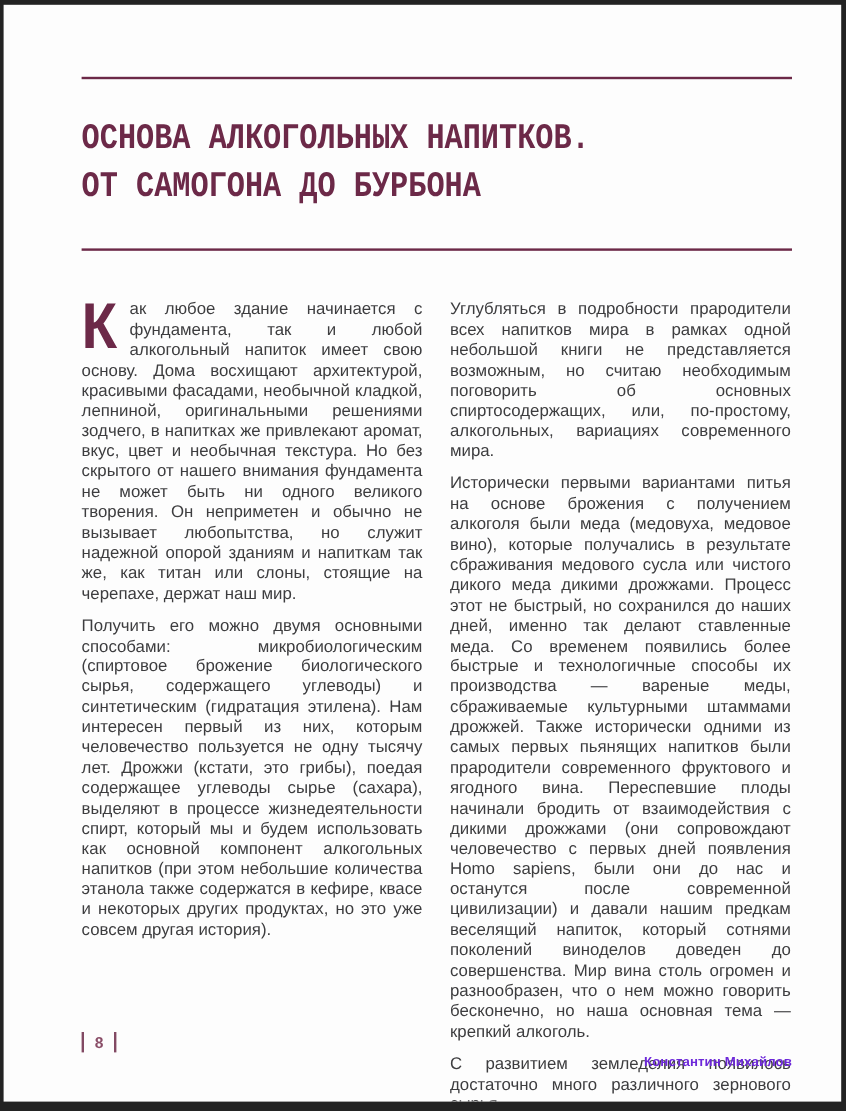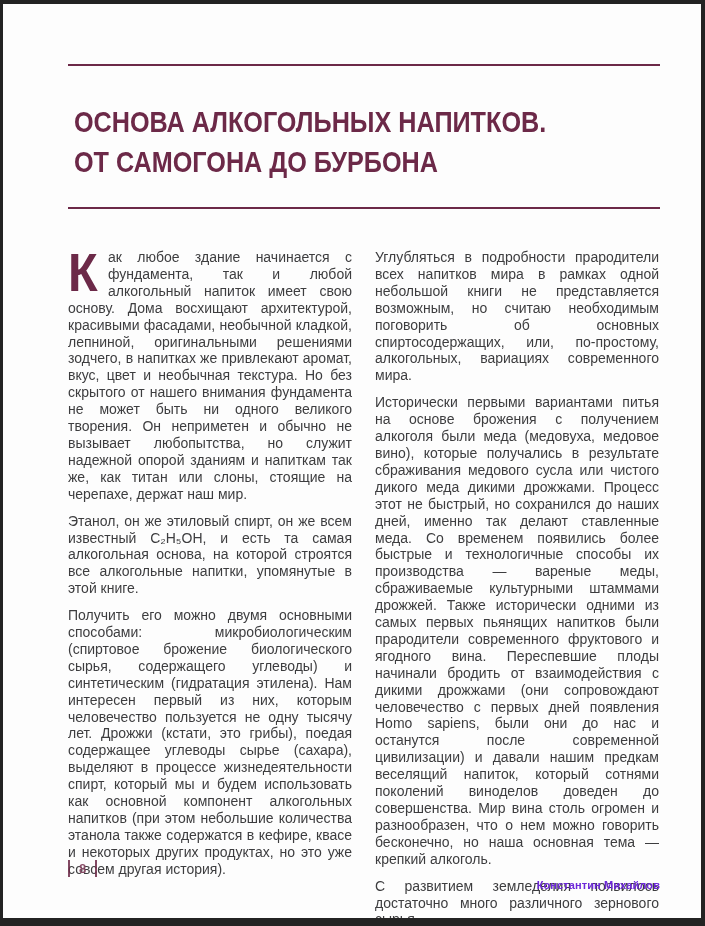--- a/index.html
+++ b/index.html
@@ -112,31 +112,30 @@
     margin-top: 18px;
   }
 </style>
 </head>
 <body>
 
 <div class="sheet">
 
   <div class="rule rule-top"></div>
 
-  <h1 class="chapter-title" style="margin:6px;">
+  <h1 class="chapter-title" style="margin:0;font-family:Liberation Mono, monospace;">
     <span class="tline">ОСНОВА АЛКОГОЛЬНЫХ НАПИТКОВ.</span>
     <span class="tline">ОТ САМОГОНА ДО БУРБОНА</span>
   </h1>
 
   <div class="rule rule-bottom"></div>
 
   <div class="columns">
     <div class="col">
       <p><span class="dropcap">К</span><span>ак любое здание начинается с фундамента, так и любой алкогольный напиток имеет свою основу. Дома восхищают архитектурой, красивыми фасадами, необычной кладкой, лепниной, оригинальными решениями зодчего, в напитках же привлекают аромат, вкус, цвет и необычная текстура. Но без скрытого от нашего внимания фундамента не может быть ни одного великого творения. Он неприметен и обычно не вызывает любопытства, но служит надежной опорой зданиям и напиткам так же, как титан или слоны, стоящие на черепахе, держат наш мир.</span></p>
-      <p>Этанол, он же этиловый спирт, он же всем известный C₂H₅OH, и есть та самая алкогольная основа, на которой строятся все алкогольные напитки, упомянутые в этой книге.</p>
       <p>Получить его можно двумя основными способами: микробиологическим (спиртовое брожение биологического сырья, содержащего углеводы) и синтетическим (гидратация этилена). Нам интересен первый из них, которым человечество пользуется не одну тысячу лет. Дрожжи (кстати, это грибы), поедая содержащее углеводы сырье (сахара), выделяют в процессе жизнедеятельности спирт, который мы и будем использовать как основной компонент алкогольных напитков (при этом небольшие количества этанола также содержатся в кефире, квасе и некоторых других продуктах, но это уже совсем другая история).</p>
     </div>
     <div class="col">
       <p>Углубляться в подробности прародители всех напитков мира в рамках одной небольшой книги не представляется возможным, но считаю необходимым поговорить об основных спиртосодержащих, или, по-простому, алкогольных, вариациях современного мира.</p>
       <p>Исторически первыми вариантами питья на основе брожения с получением алкоголя были меда (медовуха, медовое вино), которые получались в результате сбраживания медового сусла или чистого дикого меда дикими дрожжами. Процесс этот не быстрый, но сохранился до наших дней, именно так делают ставленные меда. Со временем появились более быстрые и технологичные способы их производства — вареные меды, сбраживаемые культурными штаммами дрожжей. Также исторически одними из самых первых пьянящих напитков были прародители современного фруктового и ягодного вина. Переспевшие плоды начинали бродить от взаимодействия с дикими дрожжами (они сопровождают человечество с первых дней появления Homo sapiens, были они до нас и останутся после современной цивилизации) и давали нашим предкам веселящий напиток, который сотнями поколений виноделов доведен до совершенства. Мир вина столь огромен и разнообразен, что о нем можно говорить бесконечно, но наша основная тема — крепкий алкоголь.</p>
       <p>С развитием земледелия появилось достаточно много различного зернового сырья</p>
     </div>
   </div>
 
   <div class="footer-pagenum">

